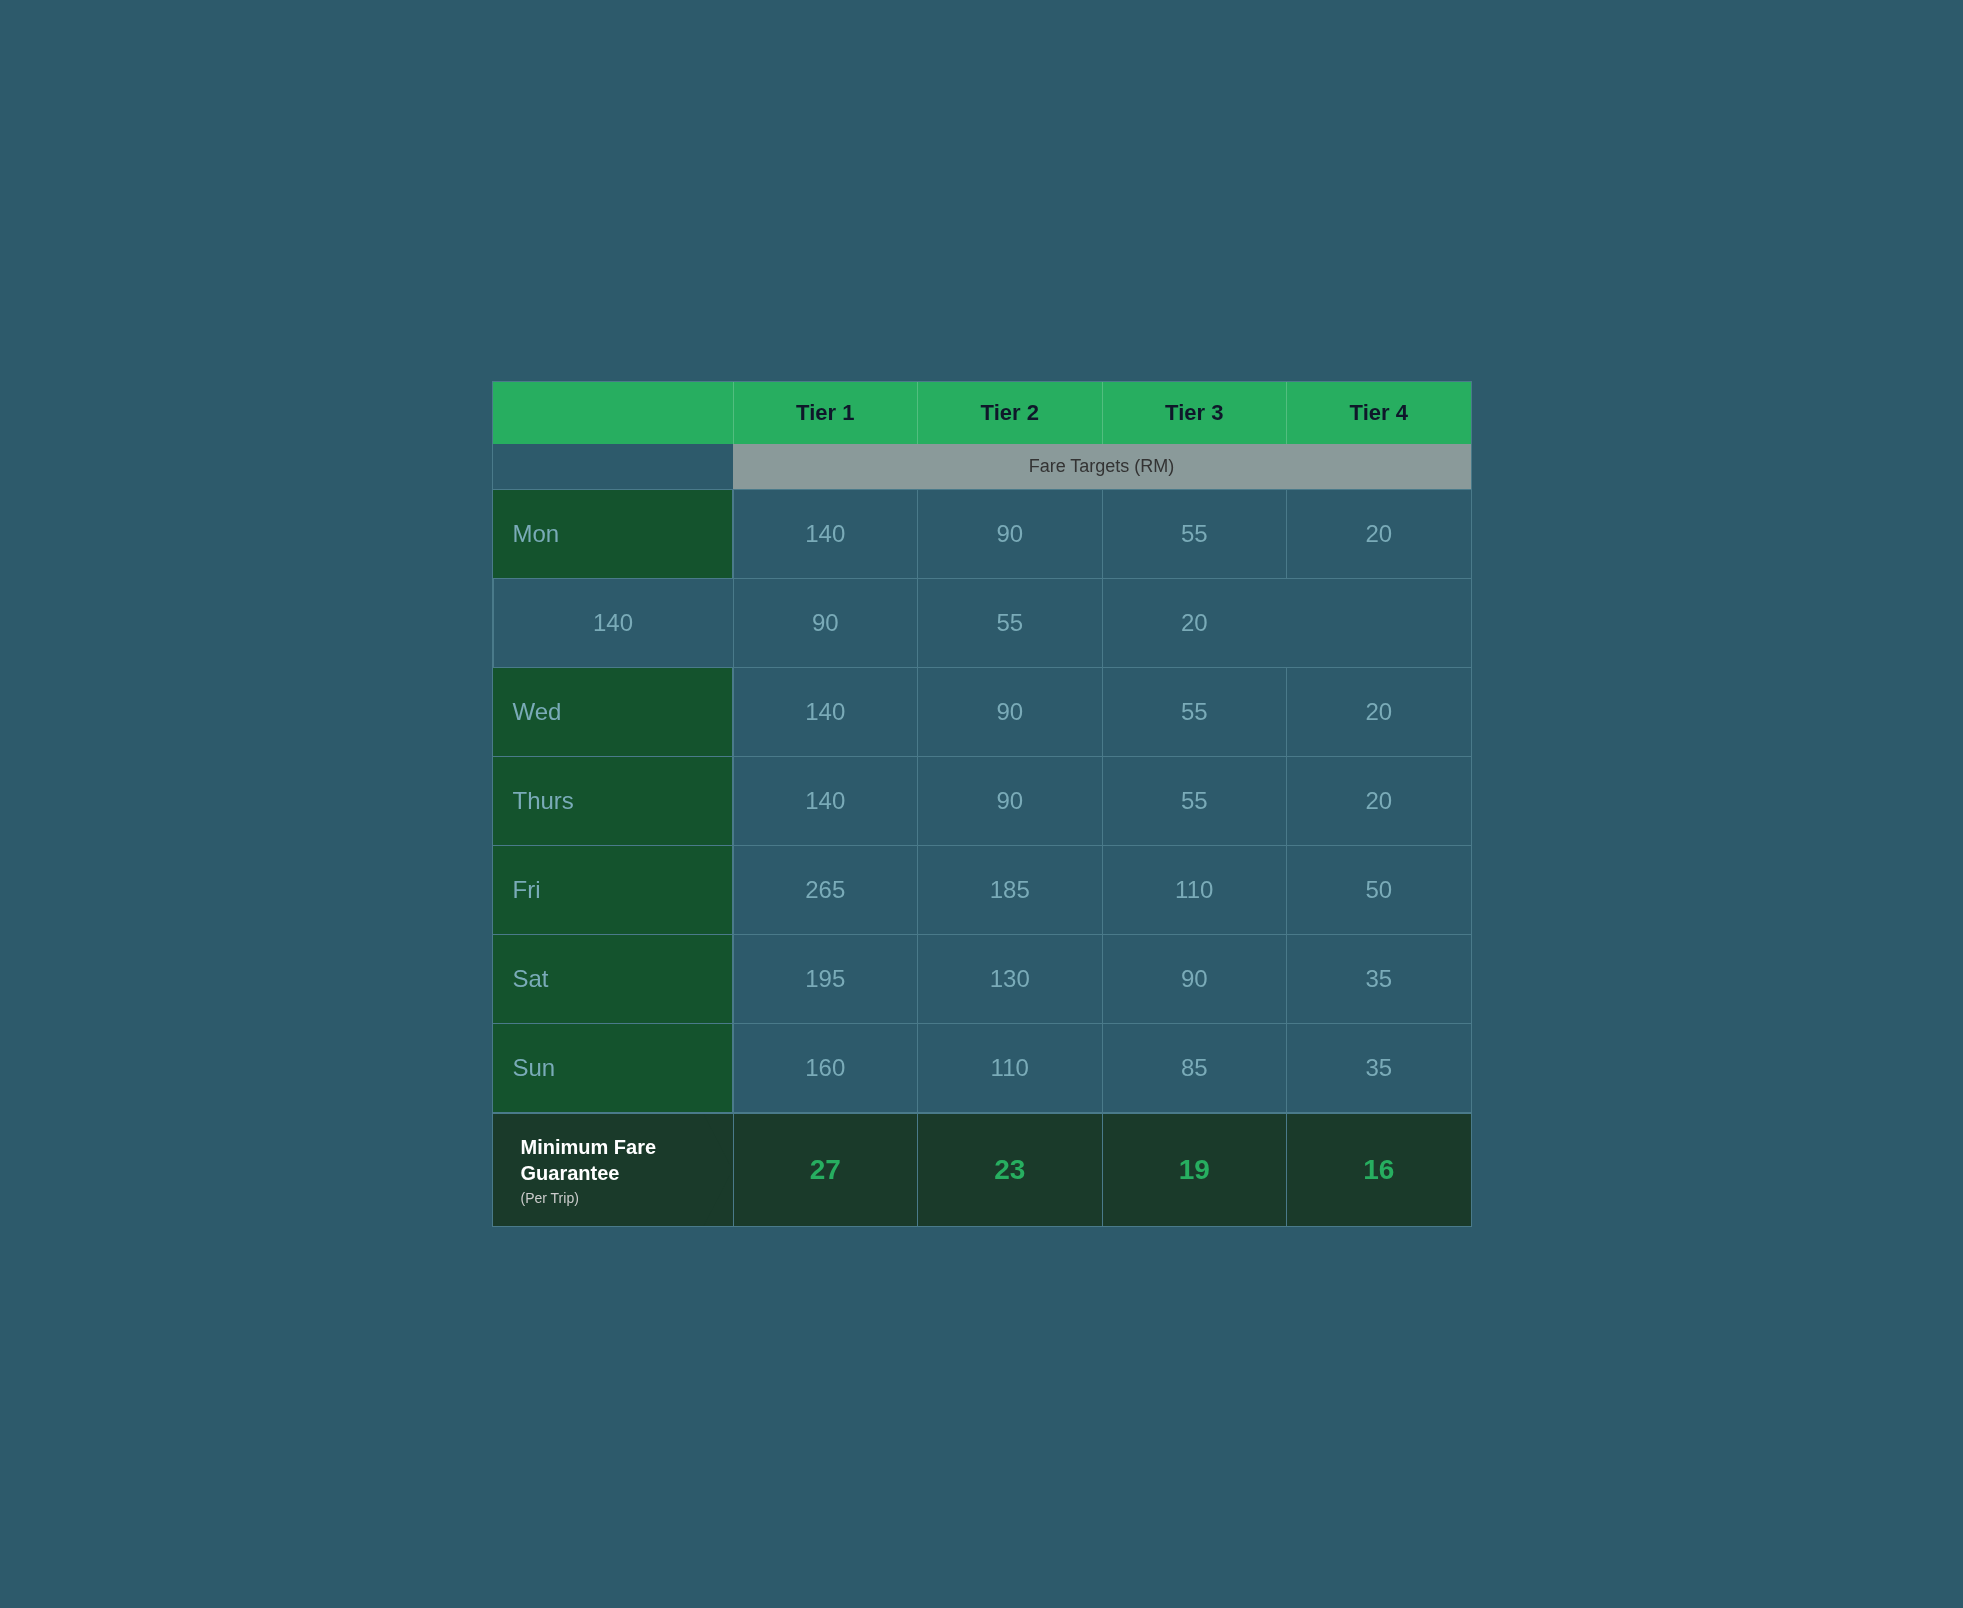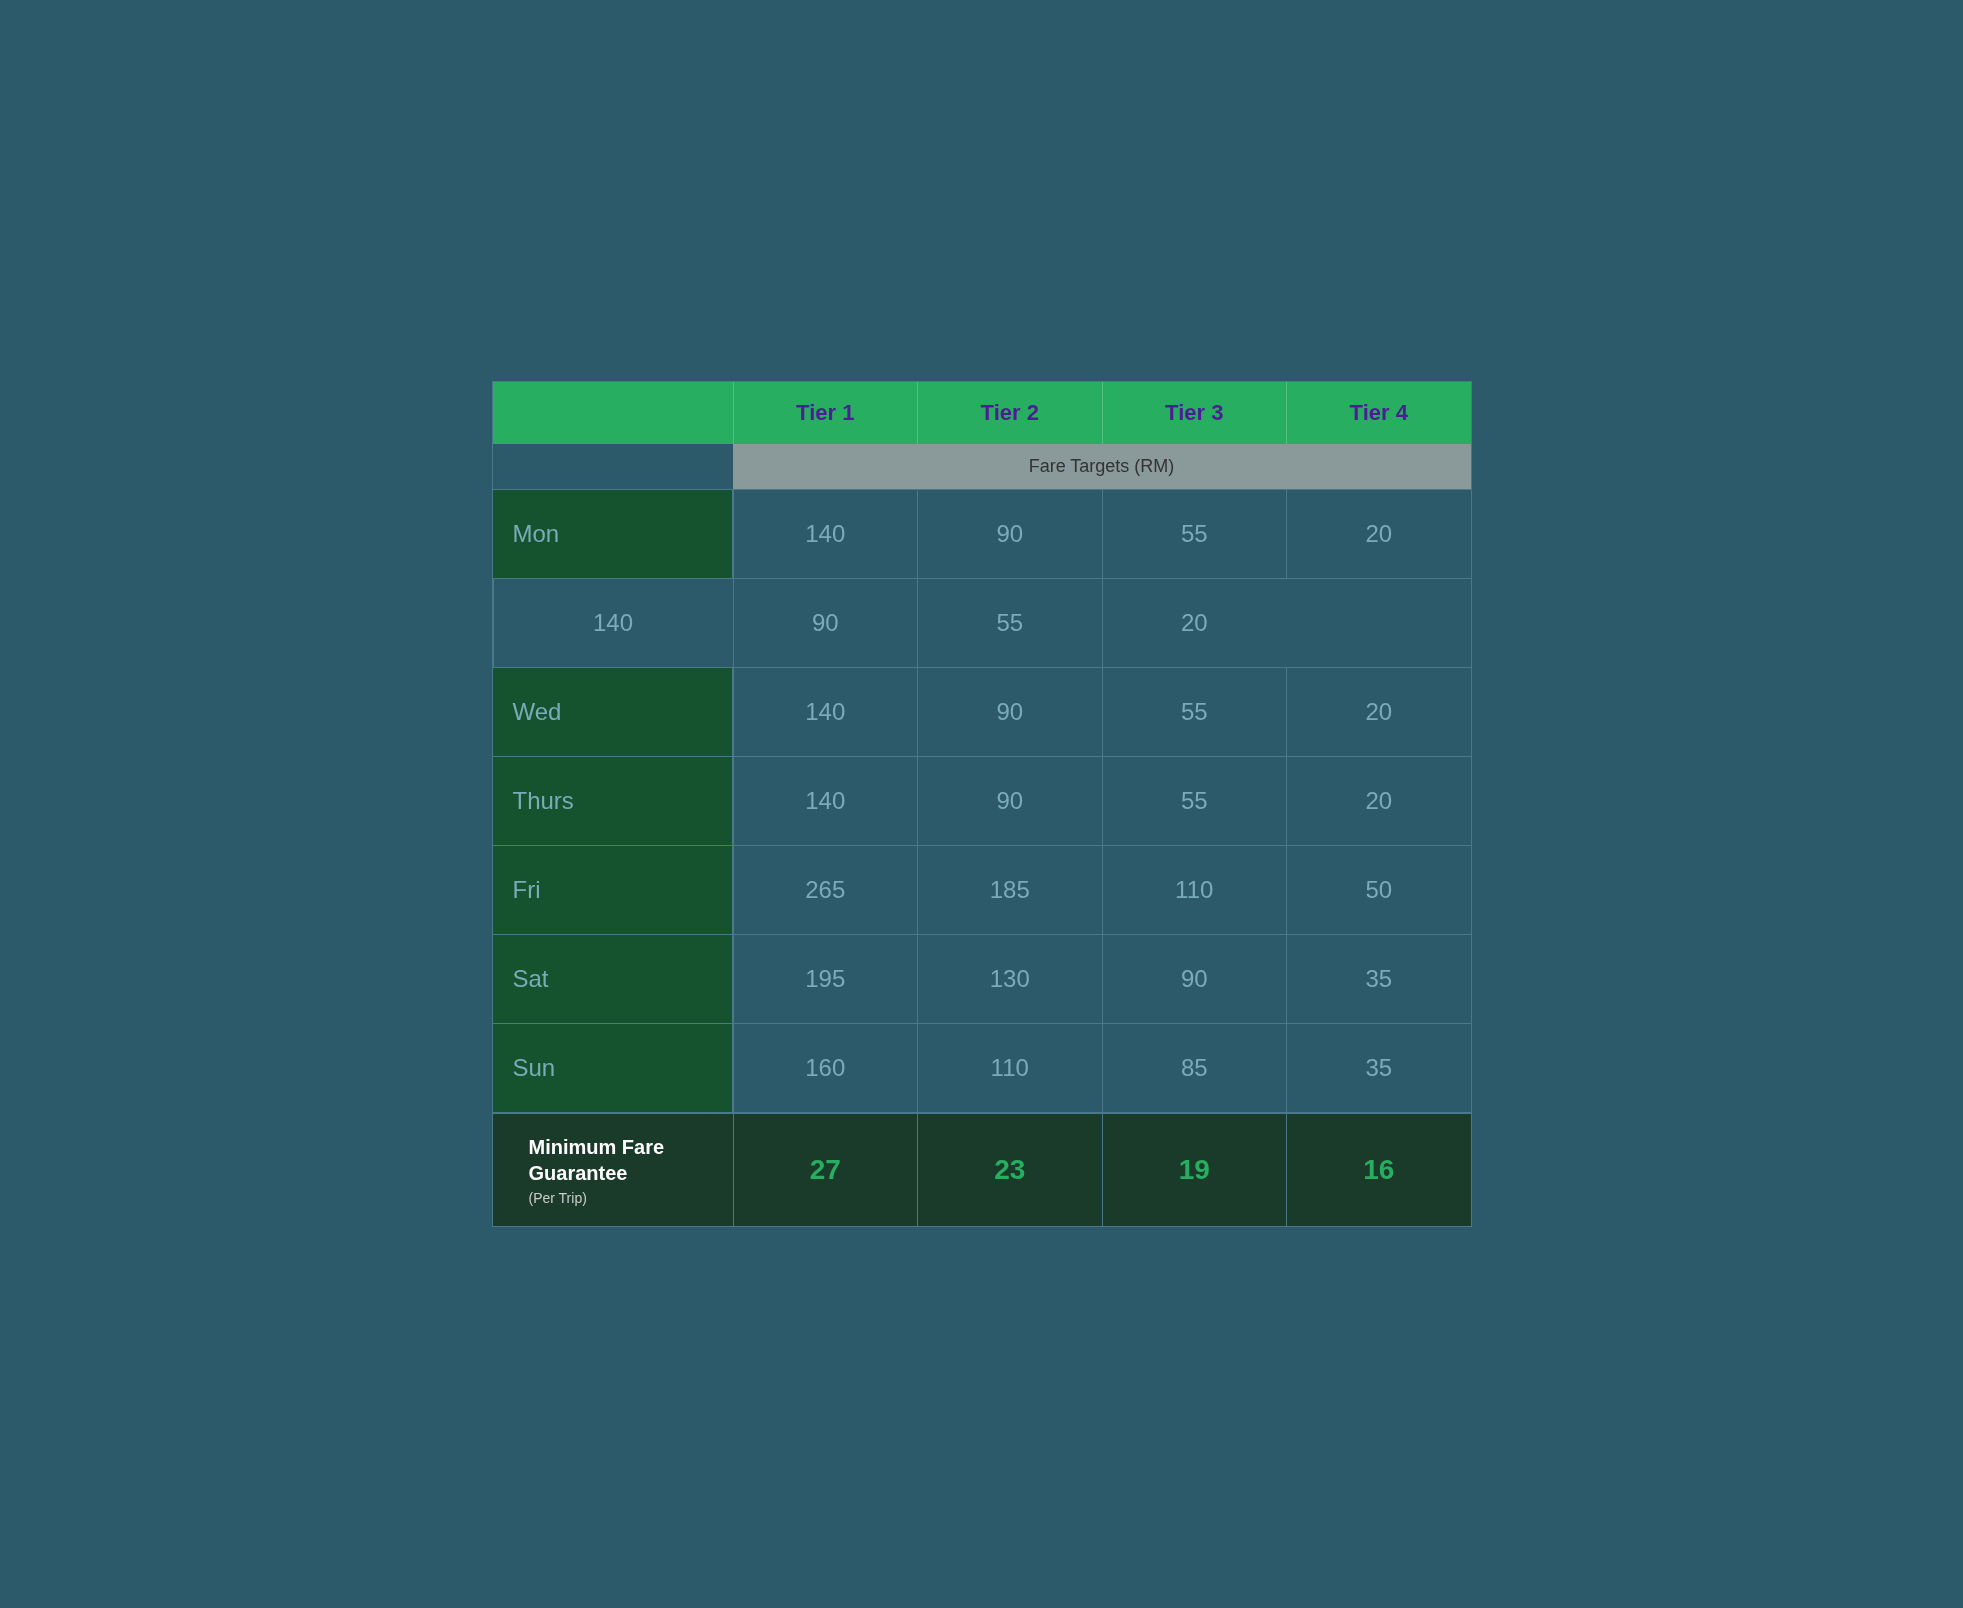--- a/index.html
+++ b/index.html
@@ -28,21 +28,21 @@
       grid-template-columns: 240px 1fr 1fr 1fr 1fr;
       background: #27ae60;
     }
 
     .header-cell-empty {
       background: #27ae60;
     }
 
     .header-cell {
       background: #27ae60;
-      color: #4c1d95;
+      color: #0f172a;
       font-weight: bold;
       font-size: 22px;
       text-align: center;
       padding: 18px 10px;
       border-left: 1px solid rgba(255,255,255,0.2);
     }
 
     .fare-targets-row {
       display: grid;
       grid-template-columns: 240px 1fr;
@@ -97,21 +97,21 @@
       display: grid;
       grid-template-columns: 240px 1fr 1fr 1fr 1fr;
       border-top: 2px solid #4a7a8a;
       background: #1a3a2a;
       min-height: 110px;
     }
 
     .footer-label-cell {
       background: #1a3a2a;
       color: #fff;
-      padding: 20px 36px;
+      padding: 20px 28px;
       display: flex;
       align-items: flex-start;
       position: relative;
       clip-path: polygon(0 0, 88% 0, 100% 50%, 88% 100%, 0 100%);
     }
 
     .footer-label-inner {
       display: flex;
       flex-direction: column;
     }

